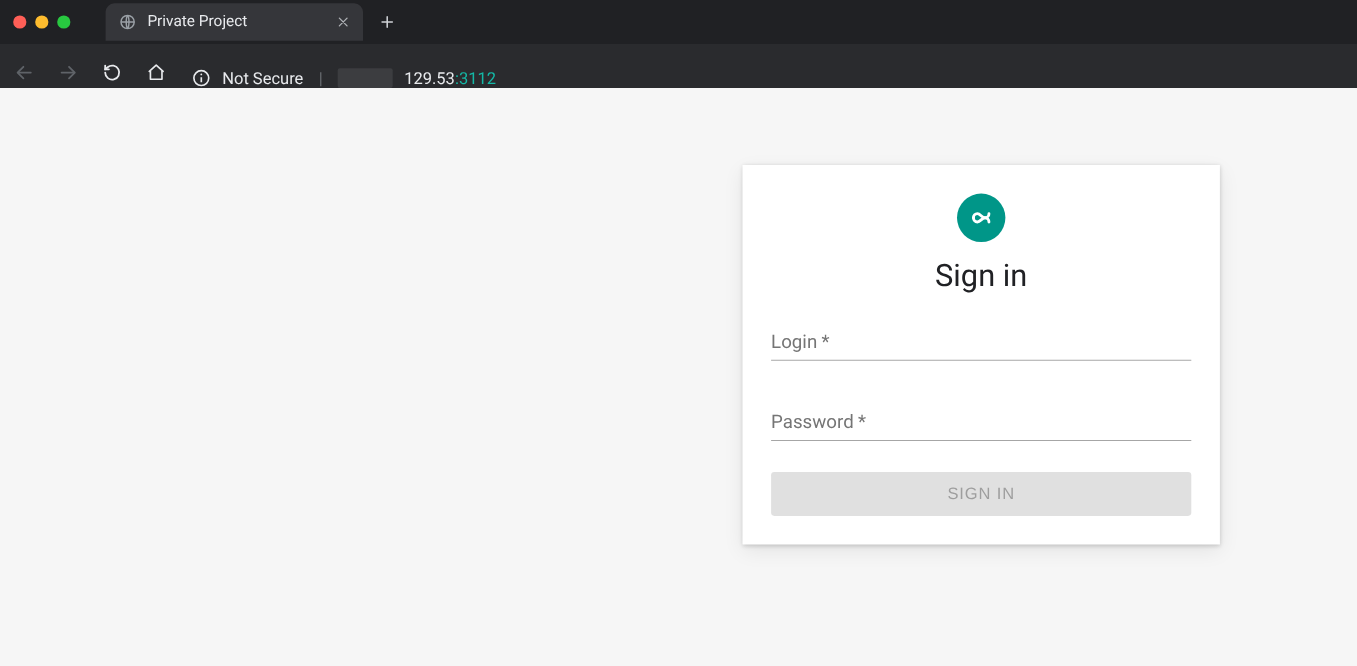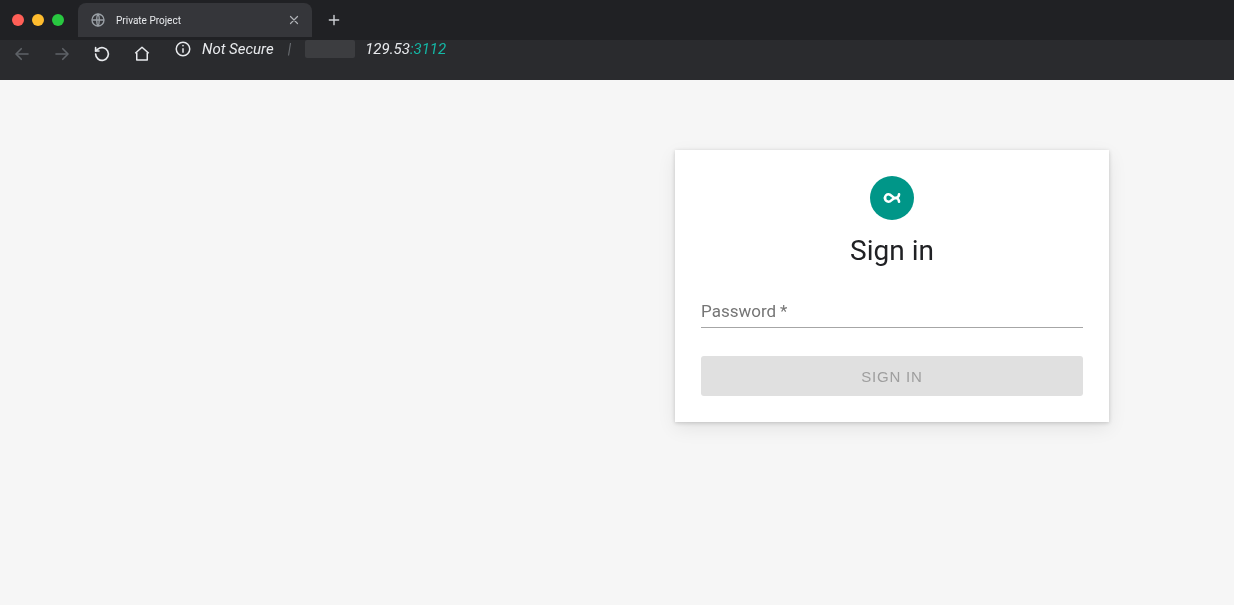--- a/index.html
+++ b/index.html
@@ -35,48 +35,47 @@
   .dot.red    { background:#ff5f57; }
   .dot.yellow { background:#febc2e; }
   .dot.green  { background:#28c840; }
 
   .tab {
     display: flex;
     align-items: center;
     background: #35363a;
     color: #e8eaed;
     height: 34px;
-    margin-left: 6px;
+    margin-left: 24px;
     padding: 0 12px;
     border-top-left-radius: 8px;
     border-top-right-radius: 8px;
     min-width: 210px;
     gap: 10px;
-    font-size: 10px;
+    font-size: 14px;
   }
   .tab .favicon svg { display:block; }
   .tab .title { flex:1; white-space:nowrap; overflow:hidden; text-overflow:ellipsis; }
   .tab .close { opacity:.8; }
 
   .newtab {
     width:28px; height:28px;
     display:flex; align-items:center; justify-content:center;
     margin-left:8px;
     color:#9aa0a6;
     border-radius:4px;
   }
 
   .toolbar {
     display:flex;
-    align-items:flex-start;
+    align-items:flex-end;
     height:40px;
     padding:0 8px;
     gap:12px;
     background:#2a2b2e;
-    font-style:italic;
   }
   .tbtn {
     width:28px; height:28px;
     display:flex; align-items:center; justify-content:center;
     color:#bfc2c7;
   }
   .tbtn.disabled { color:#5f6368; }
 
   .omnibox {
     flex:0 0 auto;
@@ -262,20 +261,26 @@
           <svg width="26" height="26" viewBox="0 0 24 24" fill="none" stroke="#ffffff" stroke-width="2.4" stroke-linecap="round">
             <path d="M5.5 12c0-2 1.5-3.5 3.3-3.5 2.6 0 3.7 3.5 6.4 3.5 1.8 0 3.3-1.5 3.3-3.5"></path>
             <path d="M5.5 12c0 2 1.5 3.5 3.3 3.5 2.6 0 3.7-3.5 6.4-3.5 1.8 0 3.3 1.5 3.3 3.5"></path>
           </svg>
         </span>
       </div>
     </div>
 
     <h1>Sign in</h1>
 
+    <div class="field">
+      <label>
+        <span>Login</span><span class="req">*</span>
+      </label>
+      <input type="text" value="" style="">
+    </div>
 
     <div class="field" style="margin-bottom:28px;">
       <label>
         <span>Password</span><span class="req">*</span>
       </label>
       <input type="password" value="" style="">
     </div>
 
     <button class="signin-btn" disabled="">SIGN IN</button>
   </div>

